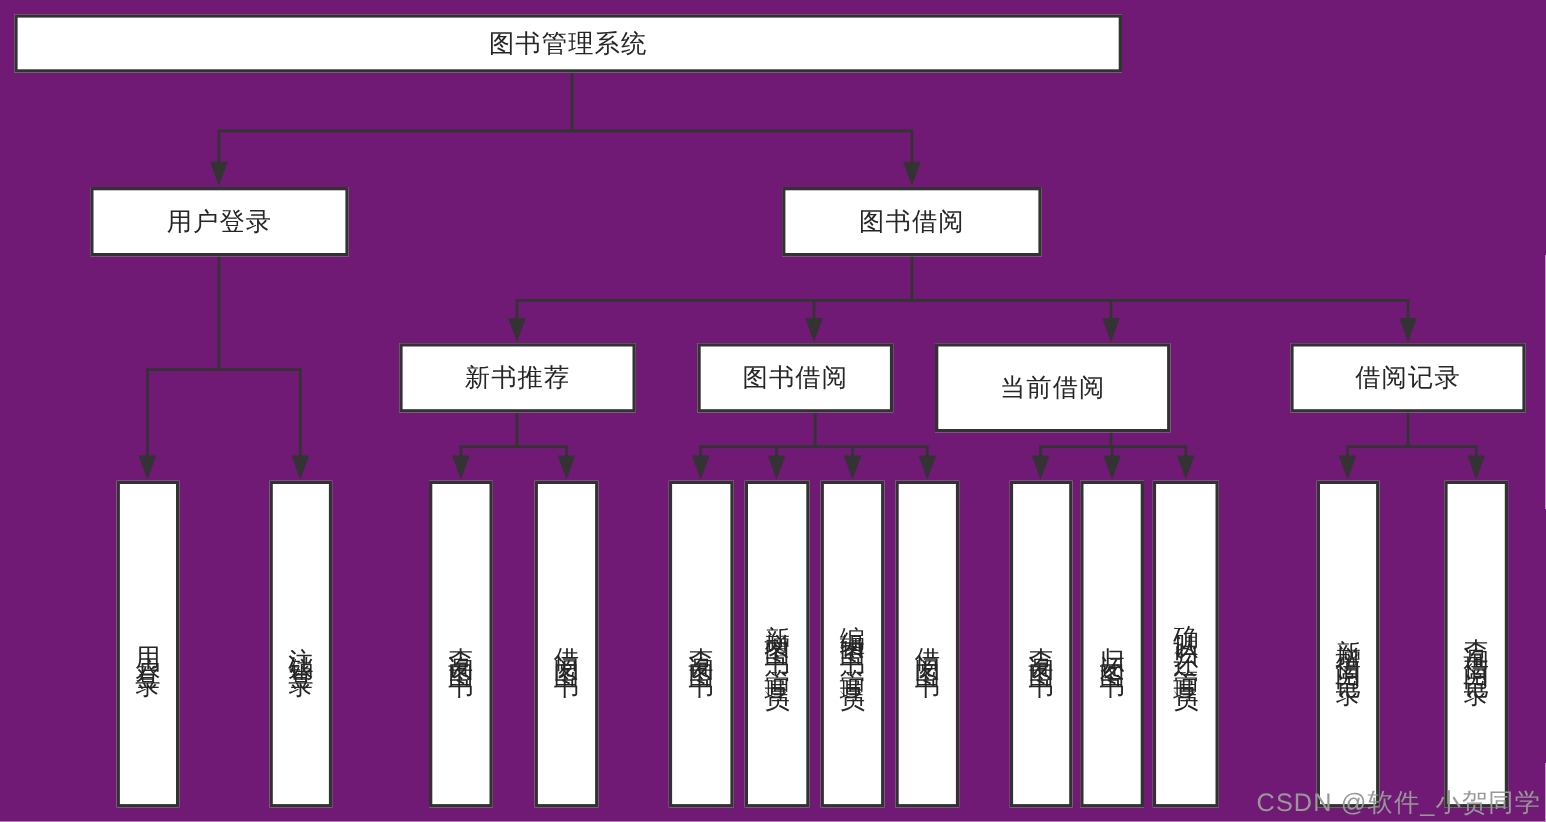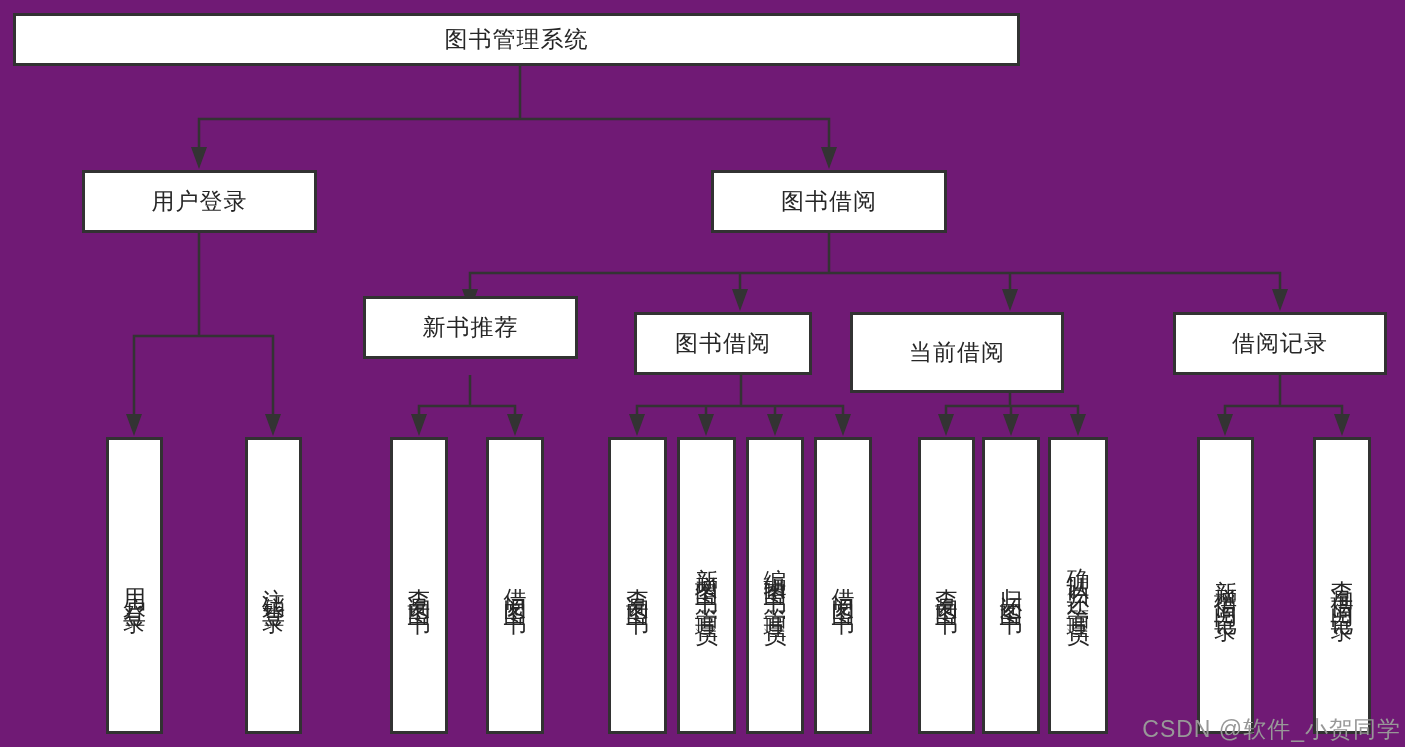--- a/index.html
+++ b/index.html
@@ -81,21 +81,21 @@
       <polygon points="1217,414 1233,414 1225,436"></polygon>
       <polygon points="1334,414 1350,414 1342,436"></polygon>
     </g>
   </svg>
 
   <div class="box hbox" style="left:13px;top:13px;width:1007px;height:53px">图书管理系统</div>
 
   <div class="box hbox" style="left:82px;top:170px;width:235px;height:63px">用户登录</div>
   <div class="box hbox" style="left:711px;top:170px;width:236px;height:63px">图书借阅</div>
 
-  <div class="box hbox" style="left:363px;top:296px;width:215px;height:63px">新书推荐</div>
+  <div class="box hbox" style="left:363px;top:312px;width:215px;height:63px">新书推荐</div>
   <div class="box hbox" style="left:634px;top:312px;width:178px;height:63px">图书借阅</div>
   <div class="box hbox" style="left:850px;top:312px;width:214px;height:81px">当前借阅</div>
   <div class="box hbox" style="left:1173px;top:312px;width:214px;height:63px">借阅记录</div>
 
   <div class="box vbox" style="left:106px;top:437px;width:57px;height:297px">用户登录</div>
   <div class="box vbox" style="left:245px;top:437px;width:57px;height:297px">注销登录</div>
 
   <div class="box vbox" style="left:390px;top:437px;width:58px;height:297px">查询图书</div>
   <div class="box vbox" style="left:486px;top:437px;width:58px;height:297px">借阅图书</div>
 

